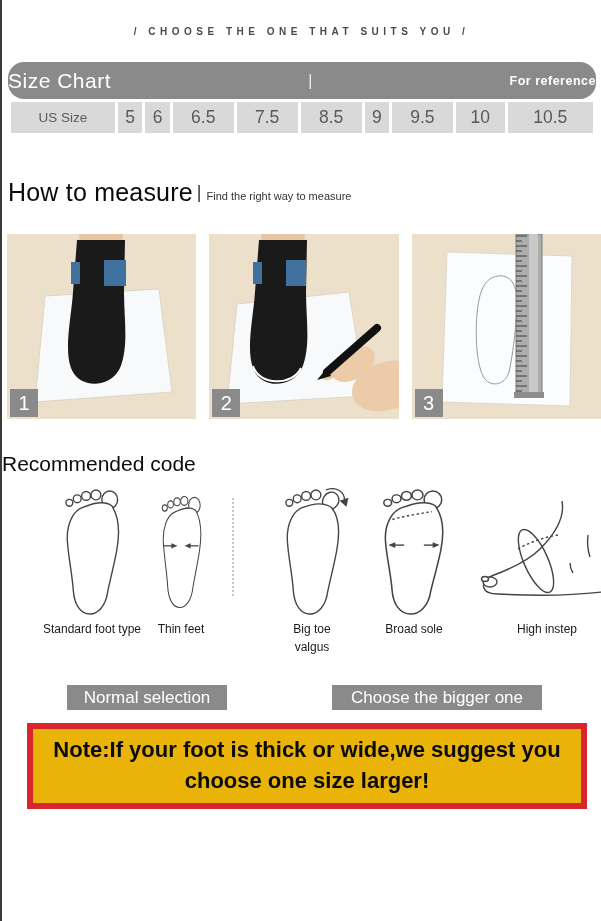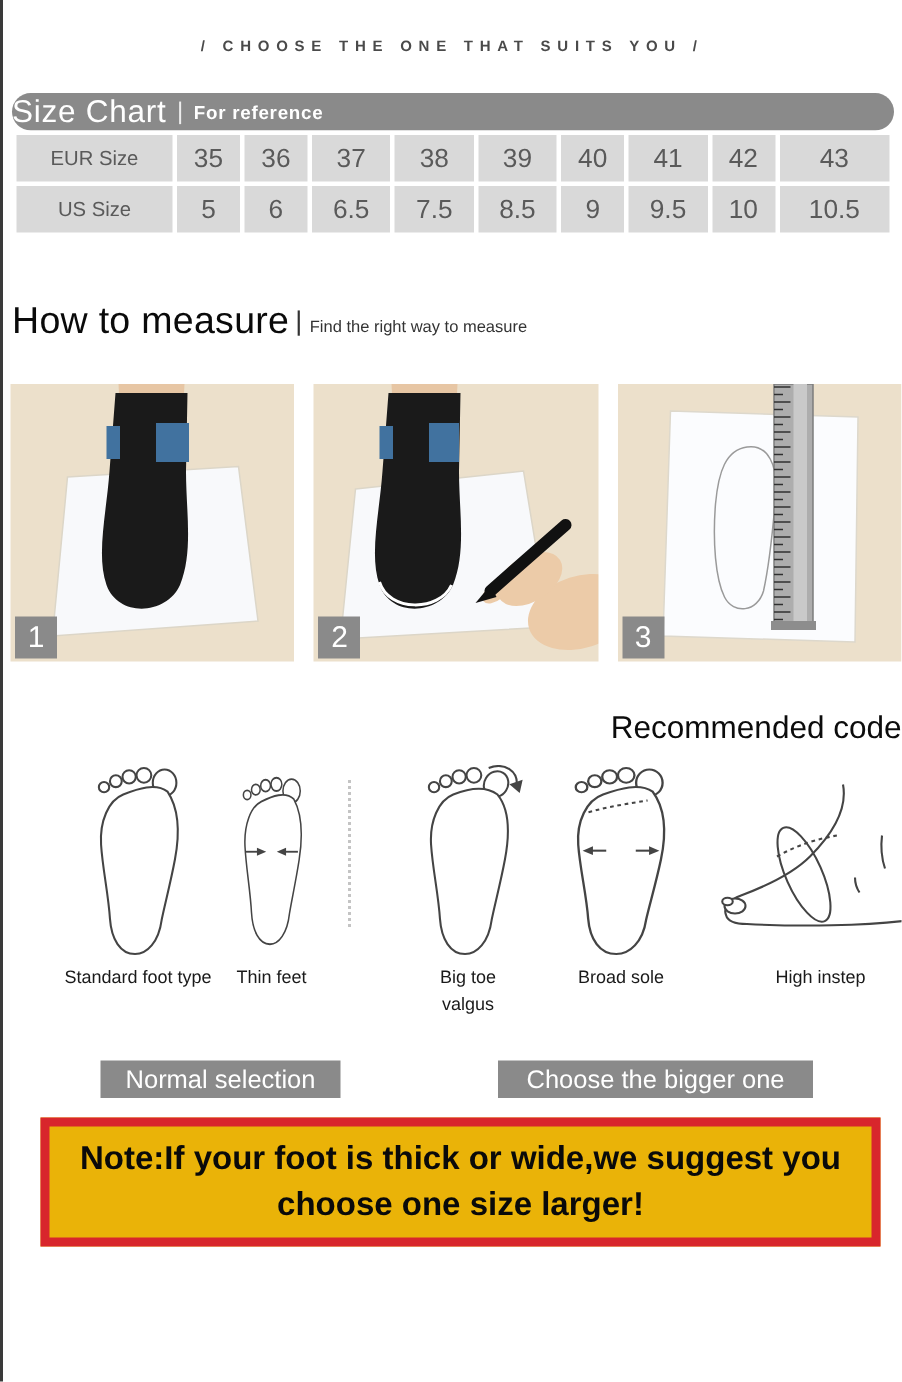--- a/index.html
+++ b/index.html
@@ -9,22 +9,22 @@
     font-family:"Liberation Sans", sans-serif; color:#222;
     border-left:2px solid #3a3a3a;
   }
   
   .hdr { padding-top:20px; text-align:center; }
   .hdr-title { font-size:35px; font-weight:bold; letter-spacing:1px; color:#111; }
   .hdr-sub { margin-top:6px; font-size:10px; letter-spacing:4.5px; color:#4a4a4a; font-weight:bold; }
   
   .chart-wrap { margin:25px 5px 0 6px; }
   .chart-head {
-    height:25px; background:#8a8a8a; color:#fff; display:flex;
-    align-items:center; justify-content:flex-start; gap:7px;border-radius:16px;
+    height:37px; background:#8a8a8a; color:#fff; display:flex;
+    align-items:center; justify-content:space-between; gap:7px;border-radius:16px;
   }
   .chart-head .big { font-size:21px; letter-spacing:0.5px; }
   .chart-head .sep { font-size:16px; opacity:.85; font-weight:normal; }
   .chart-head .small { font-size:12.5px; font-weight:bold; letter-spacing:0.5px; }
   table.size { width:100%; border-collapse:separate; border-spacing:3px; background:#fff; }
   table.size th, table.size td {
     height:31px; text-align:center; vertical-align:middle; color:#5a5a5a; font-weight:normal;
   }
   table.size th { width:104px; font-size:13.5px; }
   table.size td { font-size:17.5px; }
@@ -36,21 +36,21 @@
   .htm-sep { font-size:18px; color:#333; margin:0 5px 0 4px; font-weight:300; }
   .htm-sub { font-size:11px; color:#333; margin-top:6px; }
   
   .photos { display:flex; gap:13px; margin:27px 0 0 5px; }
   .photo { position:relative; width:190px; height:185px; background:#ece0cb; overflow:hidden; }
   .badge {
     position:absolute; left:3px; bottom:2px; width:28px; height:28px;
     background:#8a8a8a; color:#fff; font-size:20px; line-height:28px; text-align:center;
   }
   
-  .rec-title { margin-top:33px; text-align:right; font-size:21px; color:#0c0c0c; }
+  .rec-title { margin-top:33px; text-align:left; font-size:21px; color:#0c0c0c; }
   .figs { display:flex; margin:12px 0 0 38px; align-items:flex-start; }
   .fig { display:flex; flex-direction:column; align-items:center; }
   .fig-label { font-size:12px; color:#1a1a1a; text-align:center; line-height:18px; margin-top:4px; }
   .divider { border-left:2px dotted #c4c4c4; height:98px; margin:10px 0 0 14px; }
   .gright { display:flex; margin-left:34px; gap:10px; }
   
   .bars { position:relative; height:25px; margin-top:15px; }
   .bar {
     position:absolute; top:14px; height:25px; background:#8a8a8a; color:#fff;
     font-size:17px; line-height:25px; text-align:center;
@@ -74,32 +74,20 @@
 </div>
 
 <div class="chart-wrap">
   <div class="chart-head">
     <span class="big">Size Chart</span>
       <span class="sep">|</span>
       <span class="small">For reference</span>
   </div>
   <table class="size">
     <tbody>
-        <tr class="row-dark">
-          <th>EUR Size</th>
-          <td>35</td>
-          <td>36</td>
-          <td>37</td>
-          <td>38</td>
-          <td>39</td>
-          <td>40</td>
-          <td>41</td>
-          <td>42</td>
-          <td>43</td>
-        </tr>
         <tr class="row-dark">
           <th>US Size</th>
           <td>5</td>
           <td>6</td>
           <td>6.5</td>
           <td>7.5</td>
           <td>8.5</td>
           <td>9</td>
           <td>9.5</td>
           <td>10</td>

